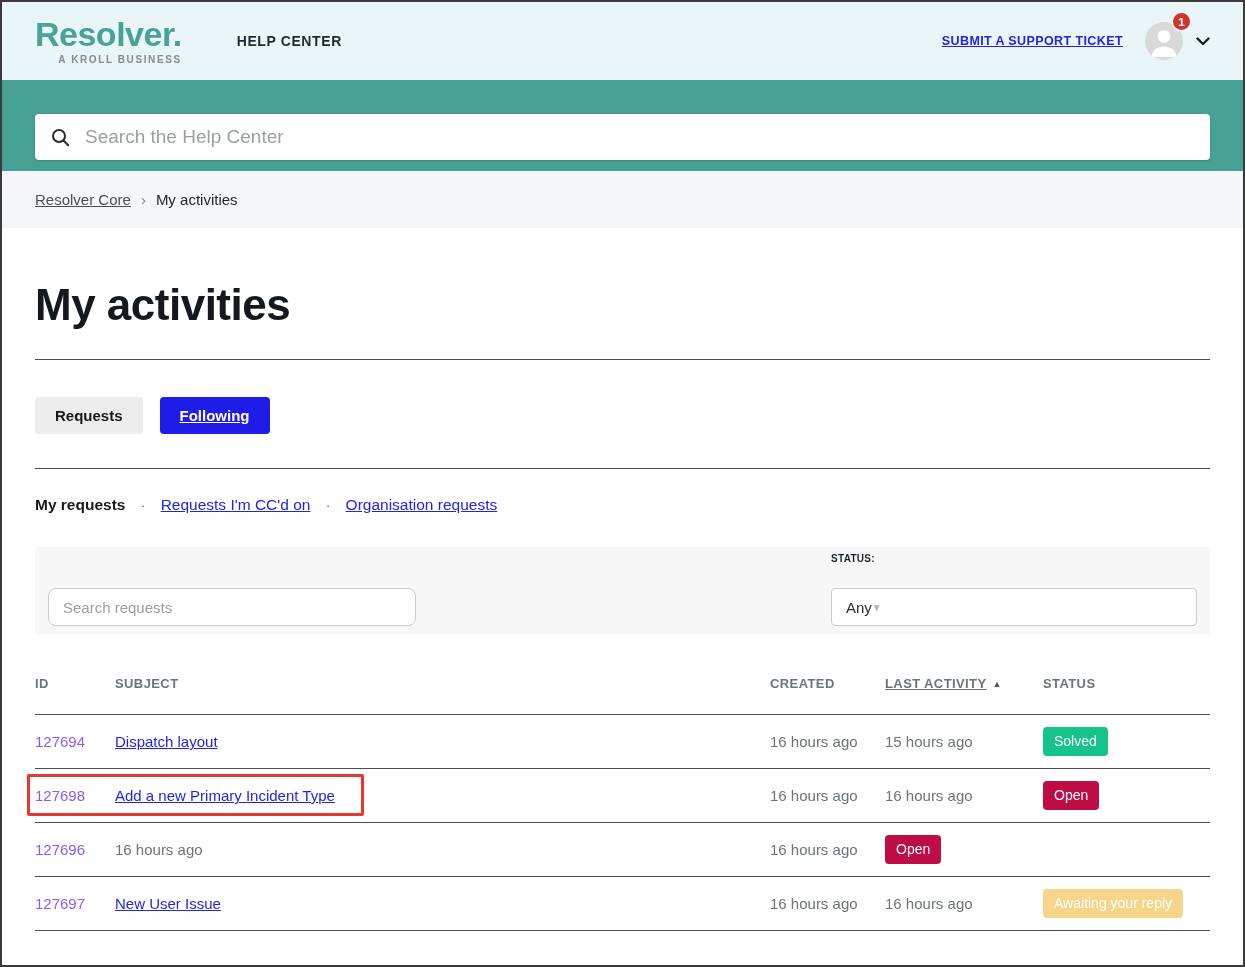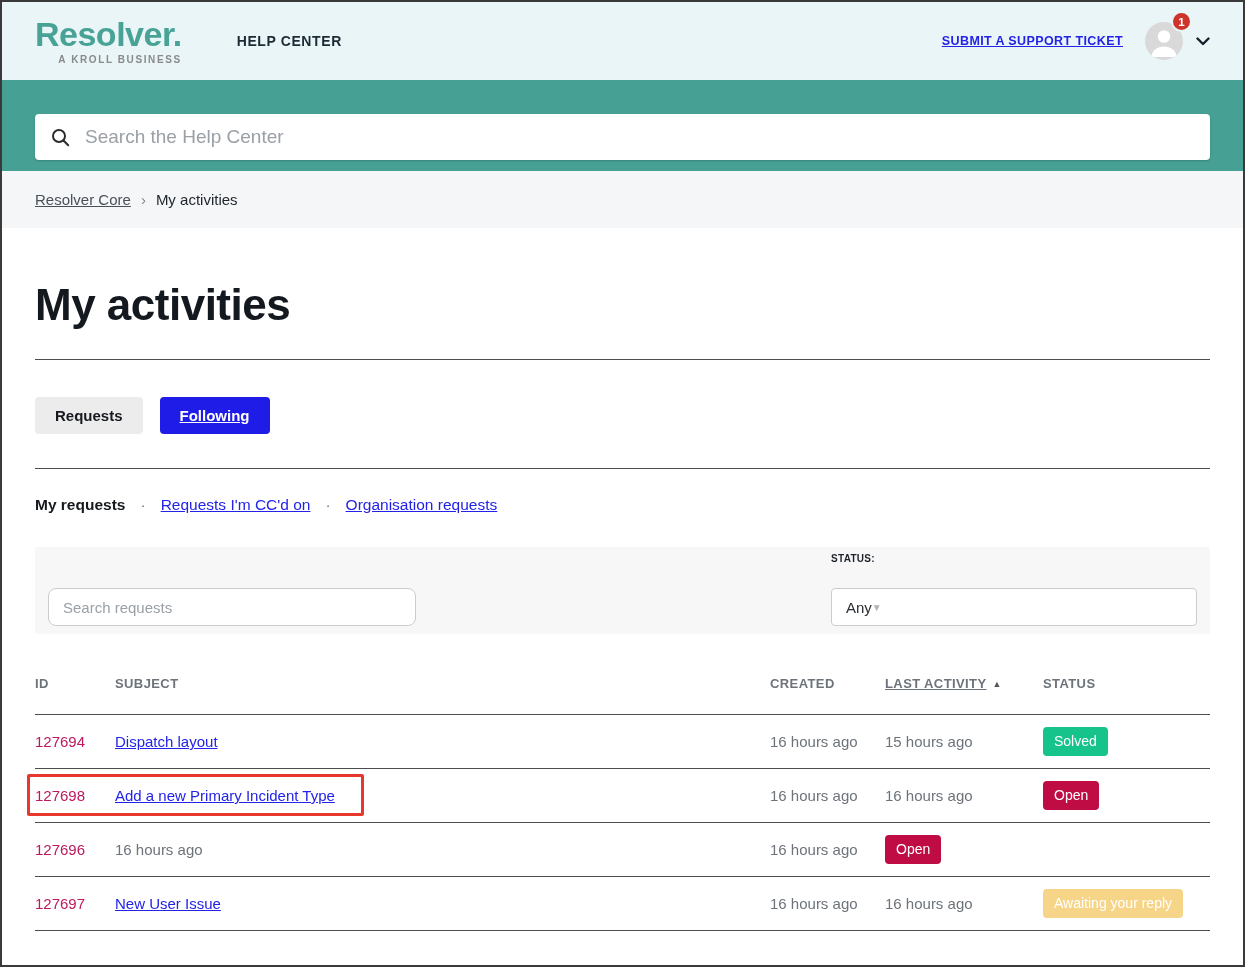--- a/index.html
+++ b/index.html
@@ -107,21 +107,21 @@
   .grid { display: grid; grid-template-columns: 80px 655px 115px 158px 1fr; align-items: center; }
   .thead {
     margin-top: 42px; padding-bottom: 23px;
     border-bottom: 1px solid #4c4c4c;
     color: #6d737a; font-size: 13px; font-weight: bold; letter-spacing: 0.4px;
   }
   .th-sortable { display: flex; align-items: center; gap: 6px; cursor: pointer; }
   .th-sortable .th-text { text-decoration: underline; }
   .sort-arrow { font-size: 9px; color: #555; }
   .row { height: 54px; border-bottom: 1px solid #4c4c4c; position: relative; font-size: 15px; }
-  .cell-id { color: #be185d; }
+  .cell-id { color: #8b5cf6; }
   .cell-subject a { color: #2323e8; text-decoration: underline; cursor: pointer; }
   .cell-time { color: #6d737a; }
   .badge {
     display: inline-block; padding: 6px 11px; border-radius: 4px;
     color: #fff; font-size: 14px; line-height: 1.15;
   }
   .badge[data-status="solved"]   { background: #16c38b; }
   .badge[data-status="open"]     { background: #c00c45; }
   .badge[data-status="awaiting"] { background: #f7d588; }
   .highlight-box {

